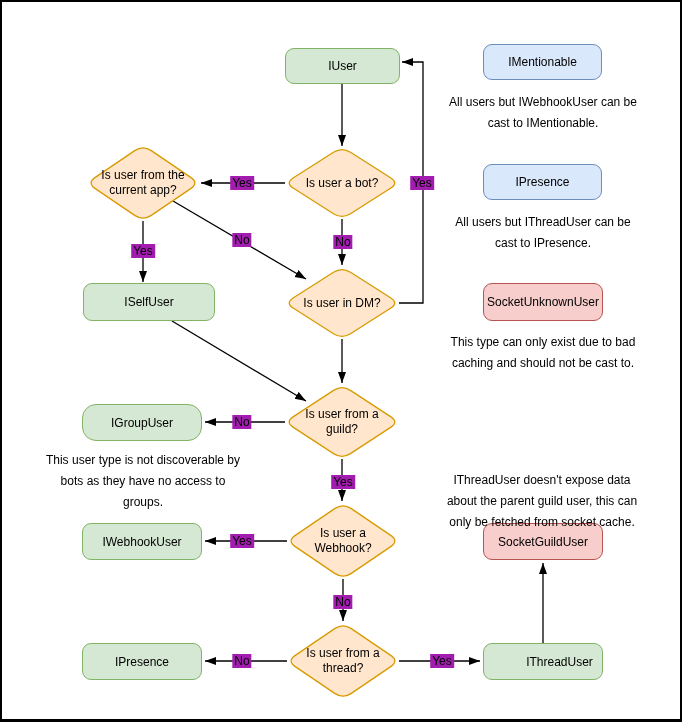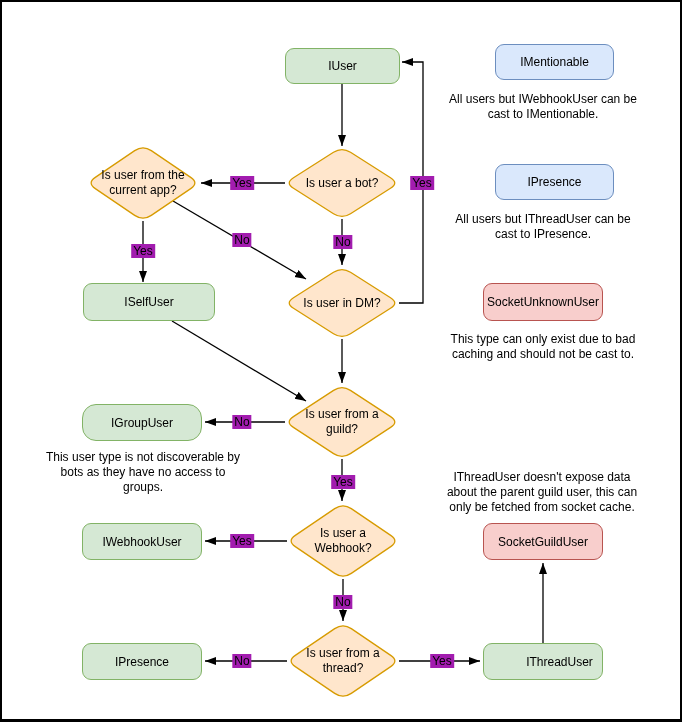--- a/index.html
+++ b/index.html
@@ -12,35 +12,35 @@
   }
   svg.layer { position: absolute; left: 0; top: 0; width: 678px; height: 717px; }
   .edge { stroke: #000000; stroke-width: 1.3; fill: none; }
   .diamond { fill: #ffe6cc; stroke: #d79b00; stroke-width: 1.3; }
   .node {
     position: absolute; display: flex; align-items: center; justify-content: center;
     font-size: 12px; color: #000; text-align: center;
     border-radius: 9px; box-sizing: border-box;
   }
   .green { background: #d5e8d4; border: 1.3px solid #82b366; }
-  .blue  { background: #dae8fc; border: 1.3px solid #6c8ebf; margin-left: 12px; }
+  .blue  { background: #dae8fc; border: 1.3px solid #6c8ebf; }
   .red   { background: #f8cecc; border: 1.3px solid #b85450; }
   .dlabel {
     position: absolute; transform: translate(-50%, -50%);
     font-size: 12px; color: #000; text-align: center;
     white-space: pre-line; line-height: 15px; pointer-events: none;
   }
   .elabel {
     position: absolute; transform: translate(-50%, -50%);
     font-size: 12px; color: #000; background: #a21caf; padding: 0 2px;
   }
   .note {
     position: absolute; transform: translateX(-50%);
     width: 260px; font-size: 12px; color: #000; text-align: center;
-    white-space: pre-line; line-height: 15px;
+    white-space: pre-line; line-height: 21px;
   }
 </style>
 </head>
 <body>
 
 <div class="frame">
 
   <svg class="layer" viewBox="0 0 678 717" xmlns="http://www.w3.org/2000/svg">
     <defs>
       <marker id="arrowhead" markerWidth="12" markerHeight="9" refX="11" refY="4" orient="auto" markerUnits="userSpaceOnUse">

